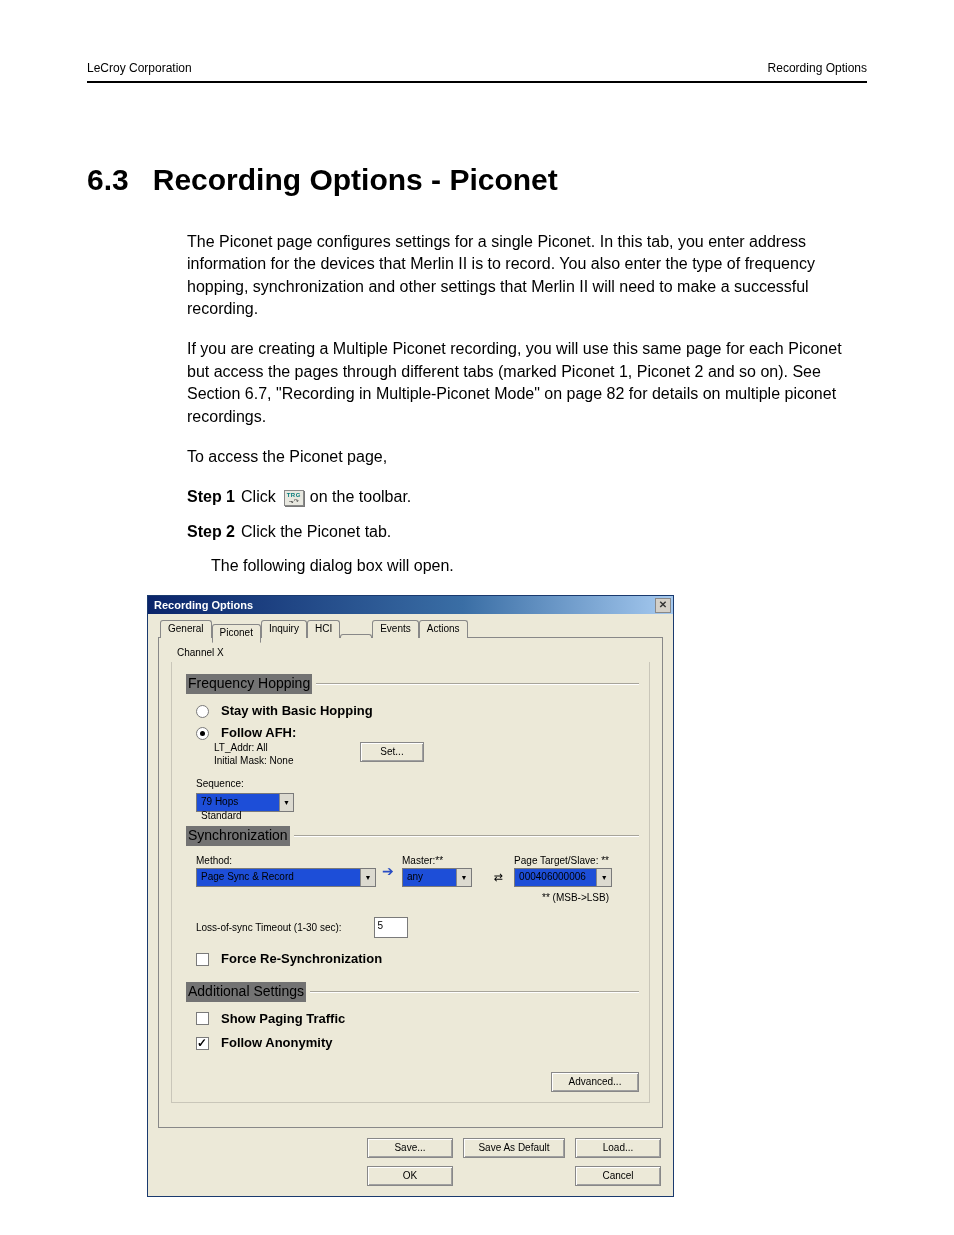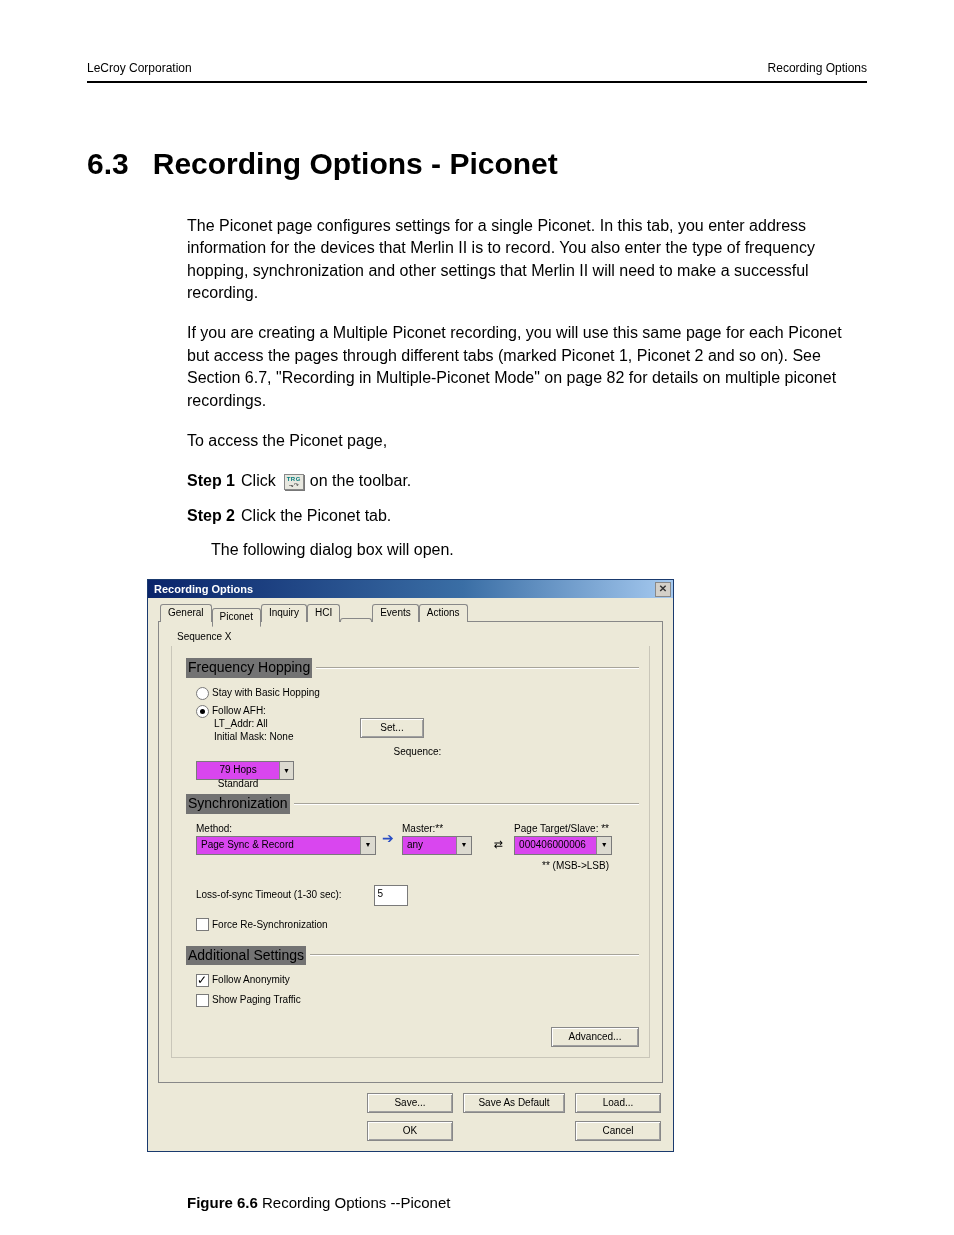--- a/index.html
+++ b/index.html
@@ -15,21 +15,21 @@
     width: 780px;
     margin: 0 auto;
     padding: 60px 0 80px 0;
   }
   .top-header {
     display: flex;
     justify-content: space-between;
     font-size: 12px;
     padding-bottom: 4px;
     border-bottom: 2px solid #000;
-    margin-bottom: 60px;
+    margin-bottom: 76px;
   }
   .h1-section {
     display: flex;
     align-items: baseline;
     gap: 24px;
     margin-bottom: 30px;
   }
   .h1-num {
     font-size: 30px;
     font-weight: 700;
@@ -187,23 +187,24 @@
   }
   .legend-row {
     display: flex;
     align-items: center;
     gap: 4px;
     margin-bottom: 8px;
   }
   .radio-row, .check-row {
     display: flex;
     align-items: center;
-    gap: 3px;
-    font-size: 10px;
+    gap: 12px;
+    font-size: 13px;
     margin-left: 10px;
+    font-weight: bold;
   }
   .radio, .check {
     width: 11px;
     height: 11px;
     border: 1px solid #7a7a7a;
     background: #fff;
   }
   .radio {
     border-radius: 50%;
     display: flex;
@@ -249,29 +250,28 @@
     box-shadow: inset 1px 1px 0 #fff, inset -1px -1px 0 #a0a0a0;
     font-size: 10px;
     display: flex;
     align-items: center;
     justify-content: center;
     cursor: pointer;
     padding: 0 6px;
   }
   .seq-wrap {
     margin-left: 10px;
-    margin-top: 2px;
-    font-size: 10px;
-    text-align: center;
+    margin-top: 10px;
+    font-size: 10px;
   }
   .combo {
     display: flex;
     align-items: stretch;
     height: 17px;
-    background: #d946ef;
+    background: #1d4ed8;
     border: 1px solid #7a7a7a;
   }
   .combo span:first-child {
     padding: 1px 4px;
     font-size: 10px;
     display: block;
   }
   .combo .dd {
     width: 14px;
     background: #dcdad0;
@@ -421,21 +421,21 @@
           <div class="tab">General</div>
           <div class="tab active">Piconet</div>
           <div class="tab">Inquiry</div>
           <div class="tab">HCI</div>
           <div class="tab" style="min-width:16px"></div>
           <div class="tab">Events</div>
           <div class="tab">Actions</div>
         </div>
 
         <div class="tab-panel">
-          <div class="ch-title">Sequence X</div>
+          <div class="ch-title">Channel X</div>
           <div class="inner-frame">
 
             <div class="fieldset">
               <div class="legend-row">
                 <span class="legend">Frequency Hopping</span>
                 <span class="line"></span>
               </div>
               <div class="radio-row">
                 <span class="radio"></span>
                 <span>Stay with Basic Hopping</span>
@@ -506,26 +506,26 @@
                 <span>Force Re-Synchronization</span>
               </div>
             </div>
 
             <div class="fieldset additional">
               <div class="legend-row">
                 <span class="legend">Additional Settings</span>
                 <span class="line"></span>
               </div>
               <div class="check-row">
+                <span class="check"></span>
+                <span>Show Paging Traffic</span>
+              </div>
+              <div class="check-row">
                 <span class="check checked"></span>
                 <span>Follow Anonymity</span>
-              </div>
-              <div class="check-row">
-                <span class="check"></span>
-                <span>Show Paging Traffic</span>
               </div>
             </div>
 
             <div class="tab-footer">
               <div class="win-btn wide-btn">Advanced...</div>
             </div>
 
           </div>
         </div>
 

